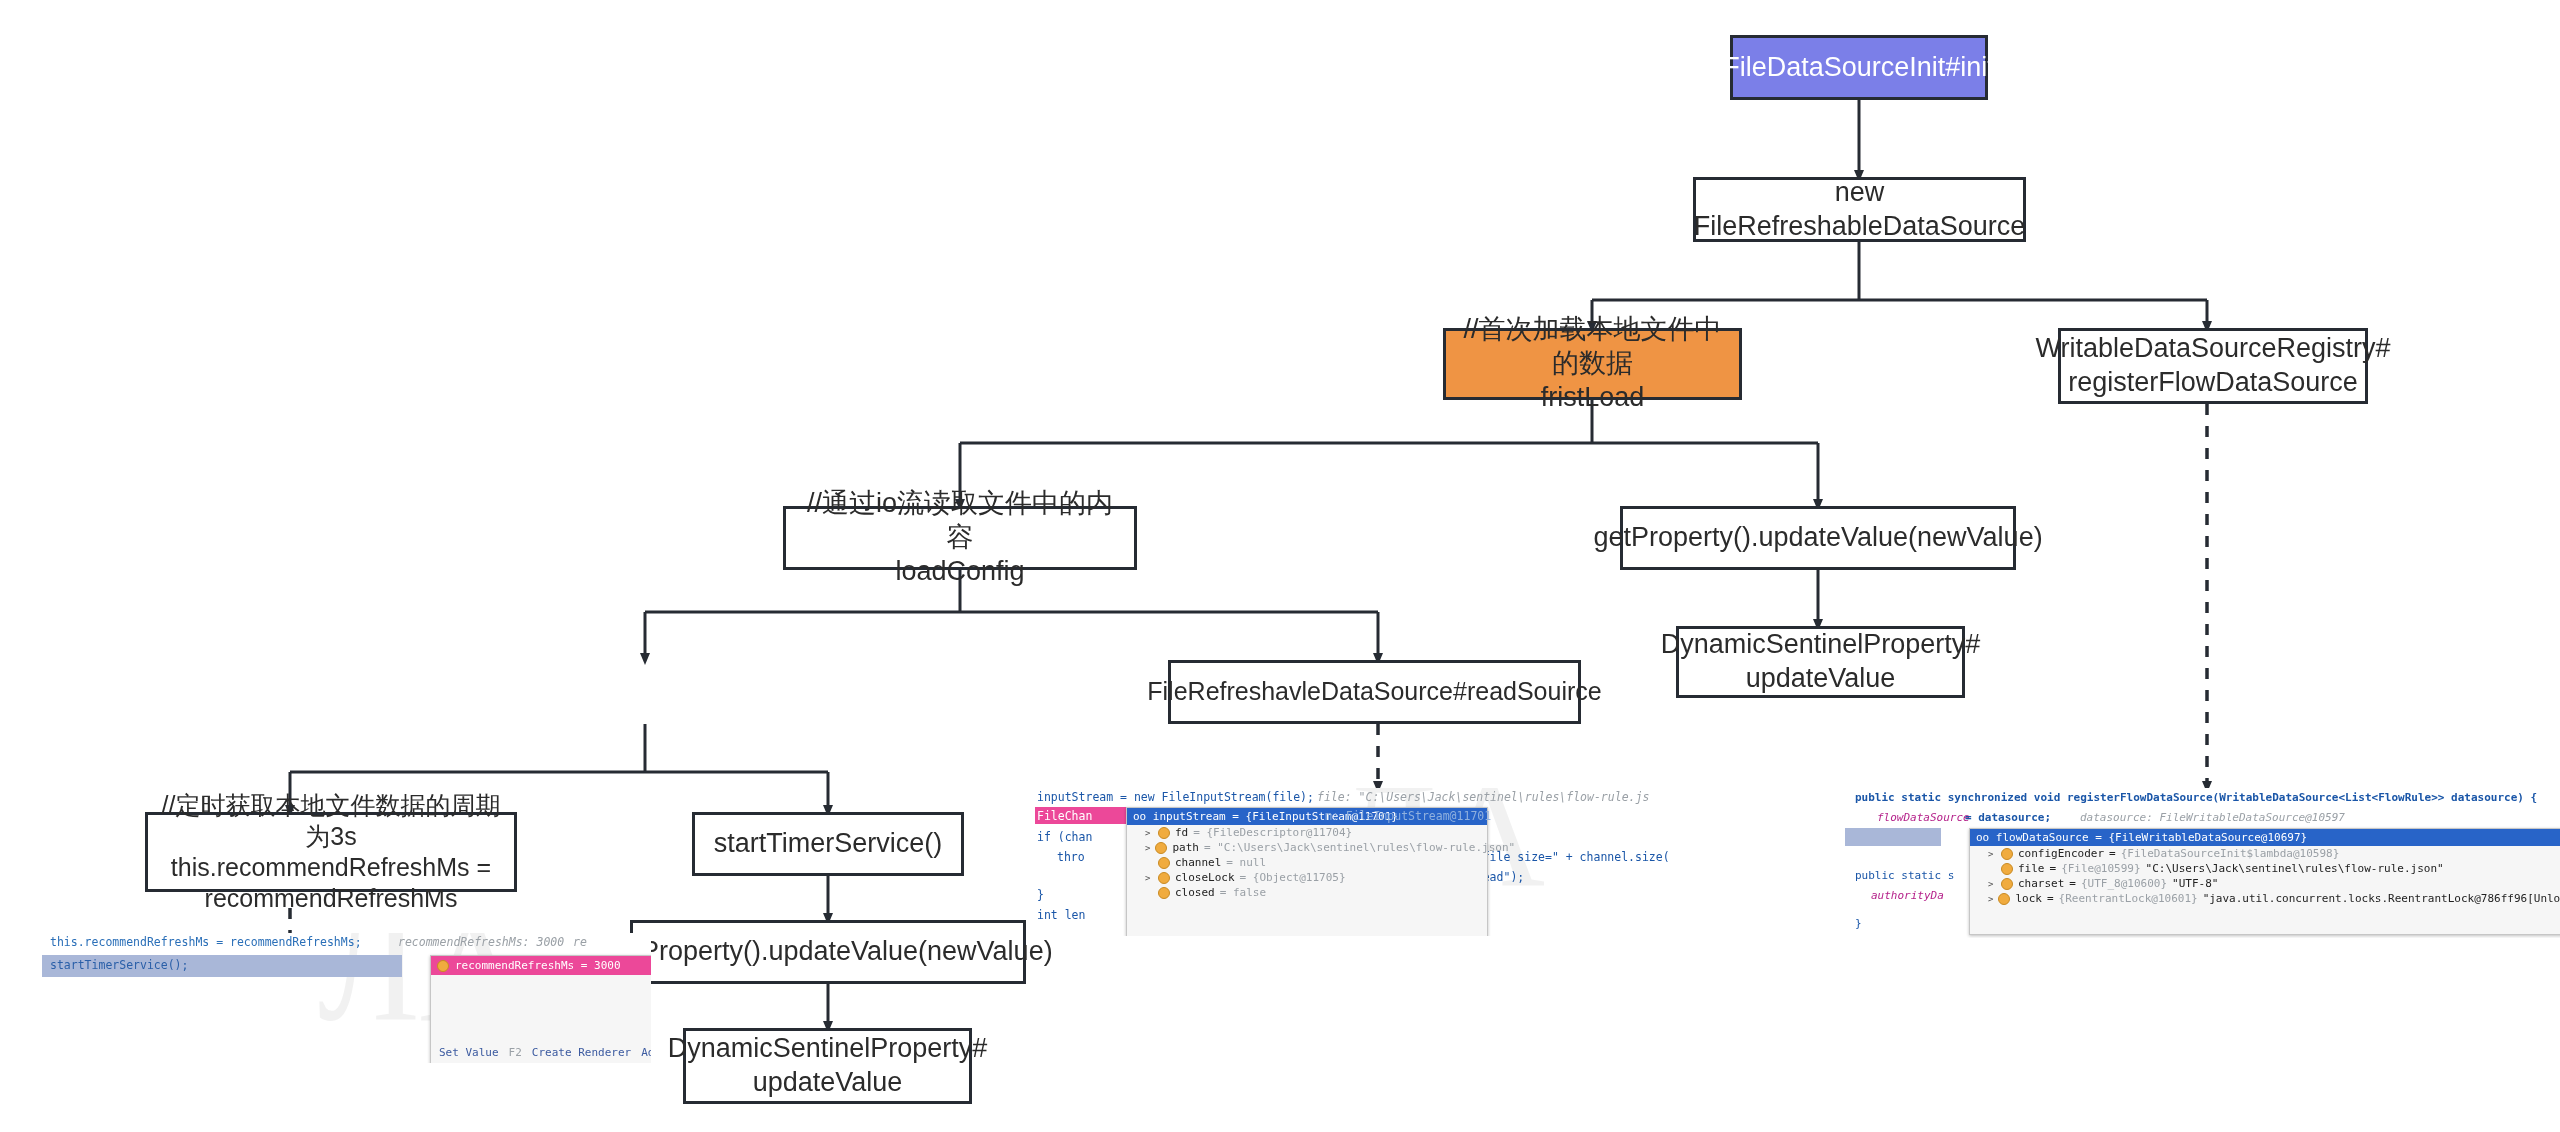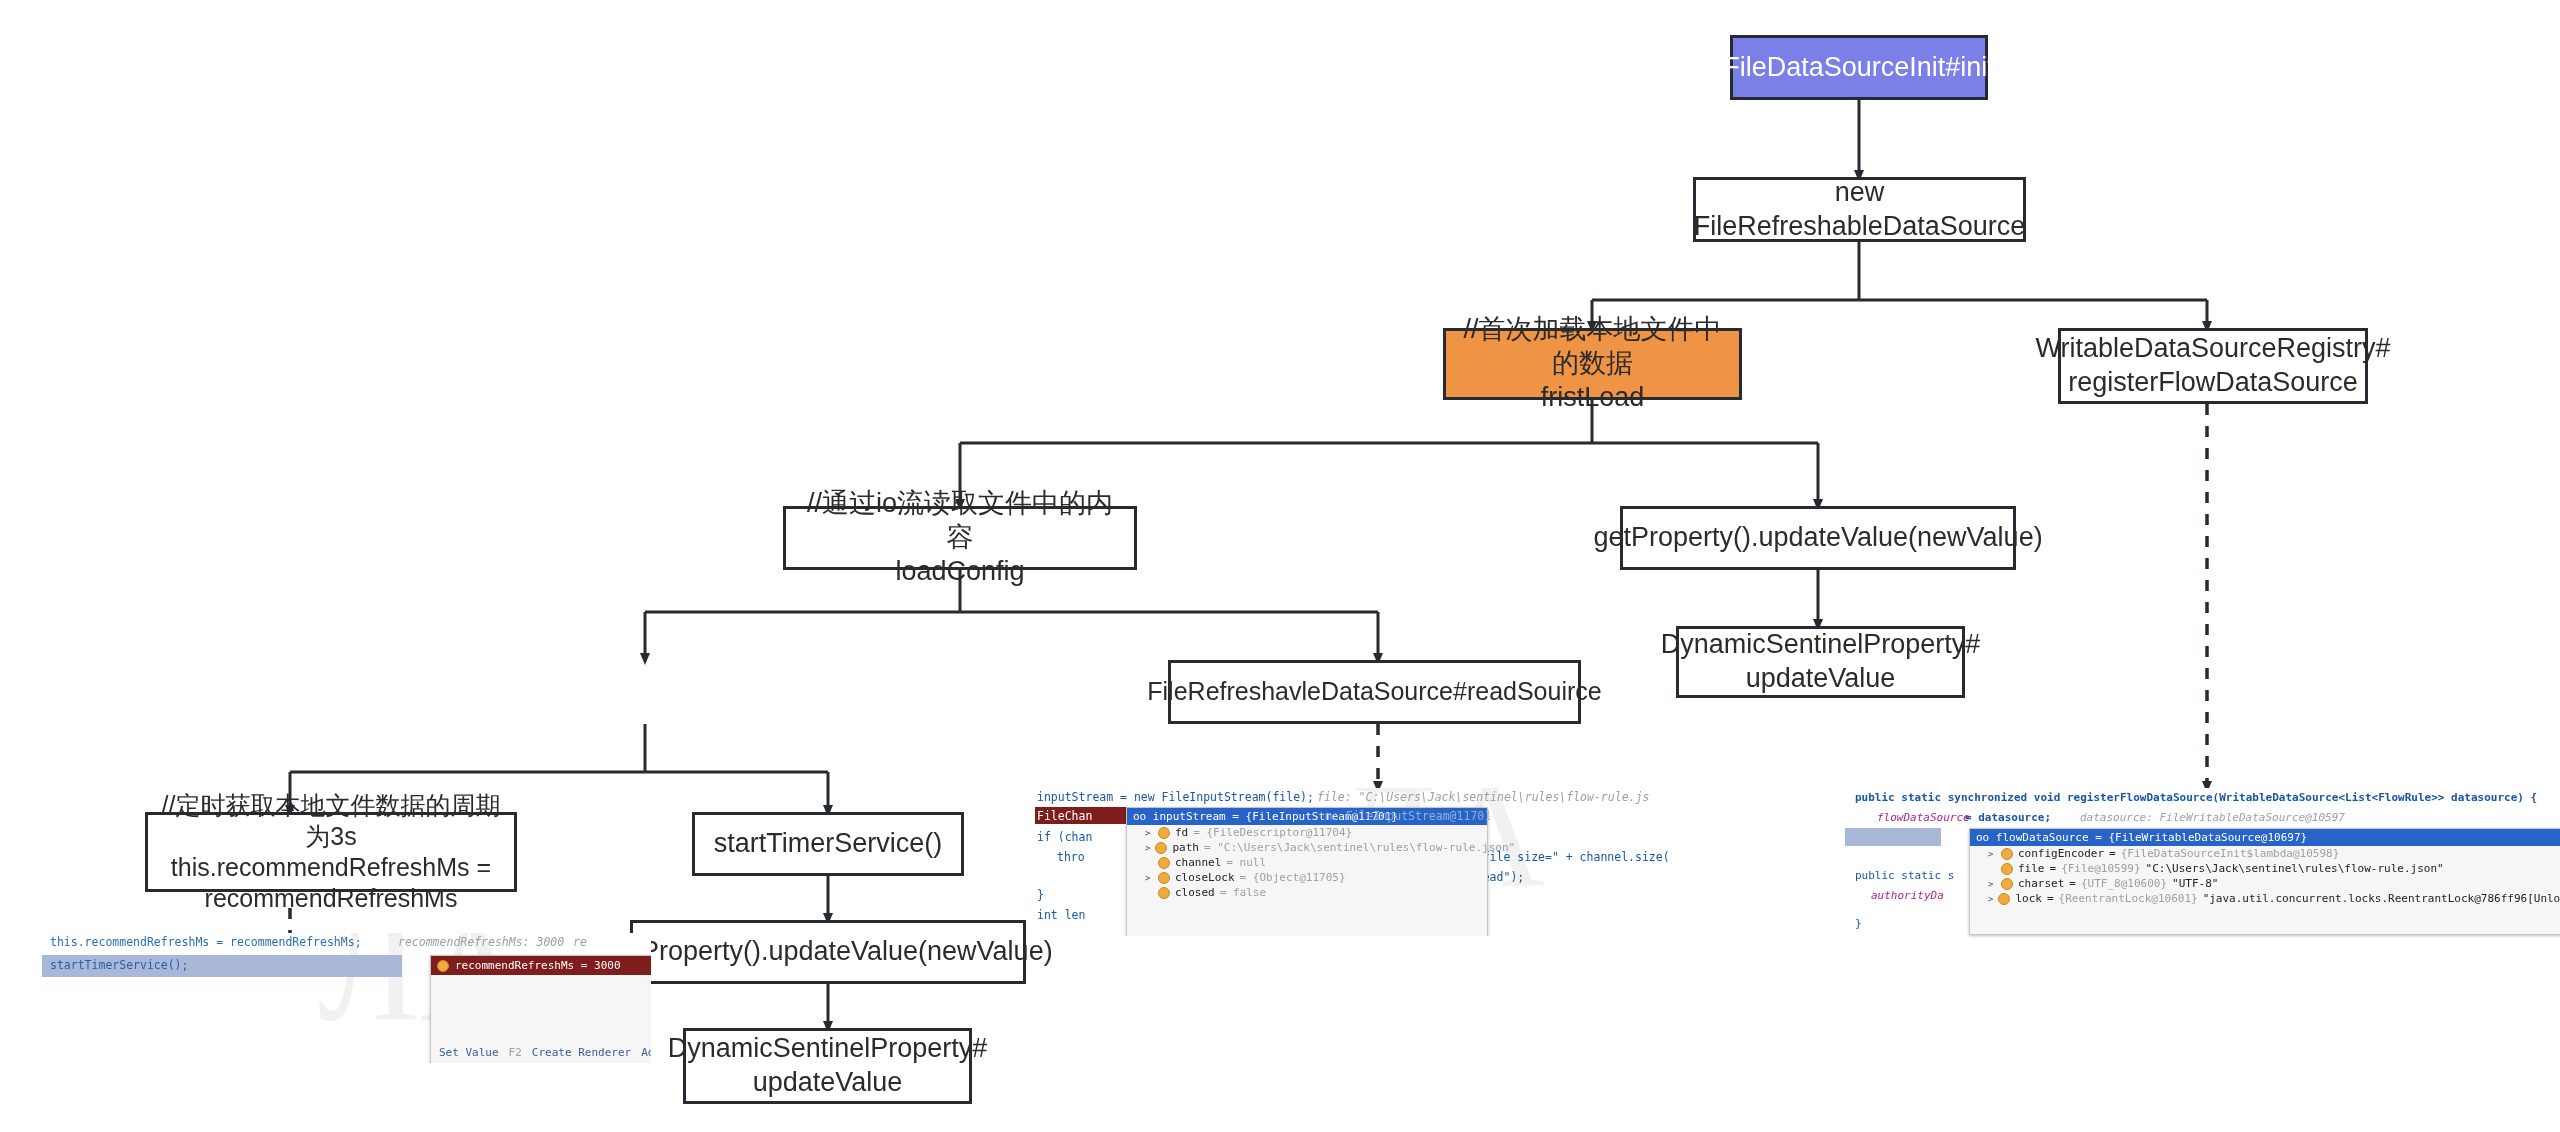--- a/index.html
+++ b/index.html
@@ -26,21 +26,21 @@
 
   
   .shot{position:absolute;overflow:hidden;background:#ffffff;
         font-family:"DejaVu Sans Mono","Liberation Mono",monospace;}
 
   .shot .codeline{white-space:pre;font-size:11.5px;line-height:15px;color:#2a6fb8;}
   .shot .fld{color:#b5218a;}
   .shot .cmt{color:#9aa0a6;font-style:italic;}
 
   .sel{background:#a9b7d8;}
-  .selblue{background:#7f1d1d;color:#ffffff;}
+  .selblue{background:#ec4899;color:#ffffff;}
 
   .popup{position:absolute;background:#f6f6f6;border:1px solid #c6c6c6;
          box-shadow:0 1px 3px rgba(0,0,0,.25);font-size:11px;color:#222;margin-left:28px;}
   .popup .phdr{background:#2864c8;color:#fff;padding:2px 6px;white-space:nowrap;font-size:11px;}
   .popup .prow{padding:1px 6px 1px 18px;white-space:nowrap;font-size:11px;display:flex;gap:5px;align-items:center;}
   .popup .pfoot{border-top:1px solid #d4d4d4;padding:3px 8px;white-space:nowrap;color:#3b5aa0;font-size:11px;}
   .chev{color:#555;font-size:9px;width:8px;display:inline-block;}
   .dot{width:10px;height:10px;border-radius:50%;background:#f0ab3e;display:inline-block;
        border:1px solid #c98a22;flex:none;}
   .gr{color:#9aa0a6;}

